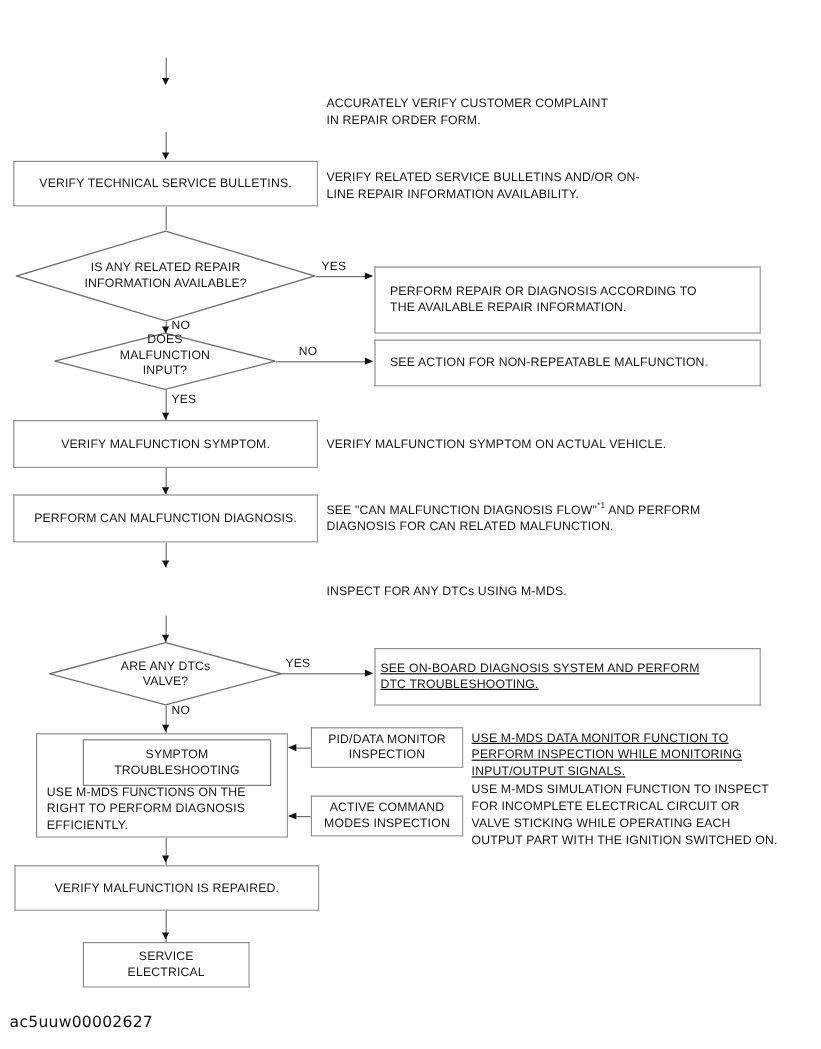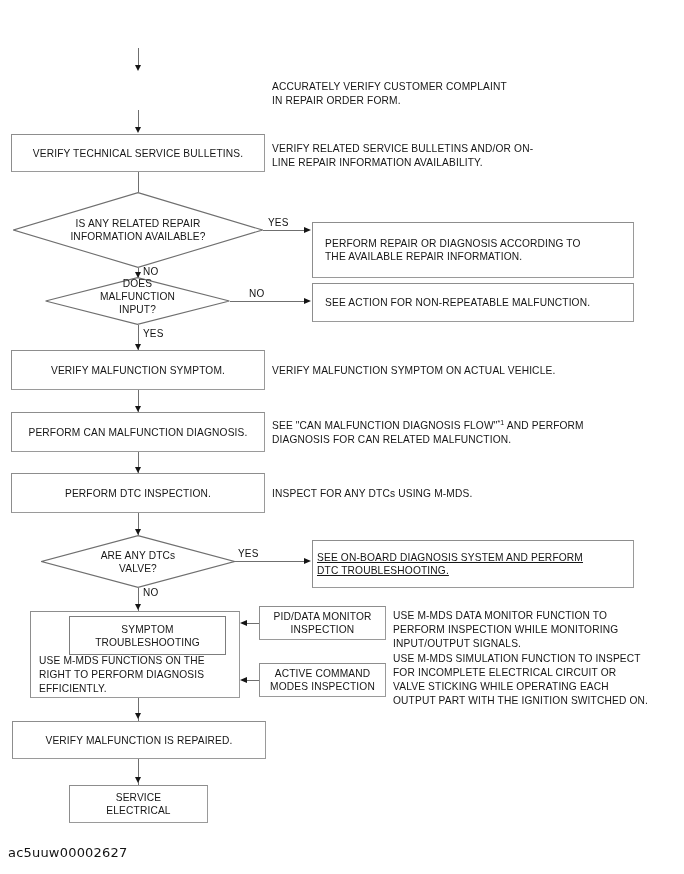--- a/index.html
+++ b/index.html
@@ -241,23 +241,20 @@
     <span>VERIFY MALFUNCTION SYMPTOM.</span>
   </div>
   <div class="annot" style="left:272px; top:364px; width:400px;">VERIFY MALFUNCTION SYMPTOM ON ACTUAL VEHICLE.</div>
 
   <div class="node box" style="left:11px; top:412px; width:254px; height:40px;">
     <span>PERFORM CAN MALFUNCTION DIAGNOSIS.</span>
   </div>
   <div class="annot" style="left:272px; top:419px; width:400px;"><span>SEE "CAN MALFUNCTION DIAGNOSIS FLOW"</span><sup>*1</sup><span> AND PERFORM
 DIAGNOSIS FOR CAN RELATED MALFUNCTION.</span></div>
 
-  <div class="node box" style="left:11px; top:473px; width:254px; height:40px;">
-    <span>PERFORM DTC INSPECTION.</span>
-  </div>
   <div class="annot" style="left:272px; top:487px; width:400px;">INSPECT FOR ANY DTCs USING M-MDS.</div>
 
   <div class="diamond-wrap" style="left:41px; top:535px; width:194px; height:53px;">
     <svg viewBox="0 0 194 53" preserveAspectRatio="none">
       <polygon points="97,0.6 193.4,26.5 97,52.4 0.6,26.5" fill="#ffffff" stroke="#6f6f6f" stroke-width="1.1"></polygon>
     </svg>
     <div class="diamond-label" style="white-space: pre-line;">ARE ANY DTCs
 VALVE?</div>
   </div>
   <div class="edge-label" style="left:238px; top:548px;">YES</div>
@@ -275,21 +272,21 @@
     </div>
     <div style="position:absolute; left:8px; top:42px; width:196px; font-size:10.2px; line-height:14px; color:#161616; text-align:left; white-space:pre-line; letter-spacing:0.15px;">USE M-MDS FUNCTIONS ON THE
 RIGHT TO PERFORM DIAGNOSIS
 EFFICIENTLY.</div>
   </div>
 
   <div class="node box" style="left:259px; top:606px; width:127px; height:34px;">
     <span style="white-space:pre-line;">PID/DATA MONITOR
 INSPECTION</span>
   </div>
-  <div class="annot" style="left:393px; top:609px; width:290px;">USE M-MDS DATA MONITOR FUNCTION TO
+  <div class="annot" style="left:393px; top:609px; width:290px;text-decoration:underline;">USE M-MDS DATA MONITOR FUNCTION TO
 PERFORM INSPECTION WHILE MONITORING
 INPUT/OUTPUT SIGNALS.</div>
 
   <div class="node box" style="left:259px; top:663px; width:127px; height:34px;justify-content:center;">
     <span style="white-space:pre-line;">ACTIVE COMMAND
 MODES INSPECTION</span>
   </div>
   <div class="annot" style="left:393px; top:652px; width:290px;">USE M-MDS SIMULATION FUNCTION TO INSPECT
 FOR INCOMPLETE ELECTRICAL CIRCUIT OR
 VALVE STICKING WHILE OPERATING EACH

